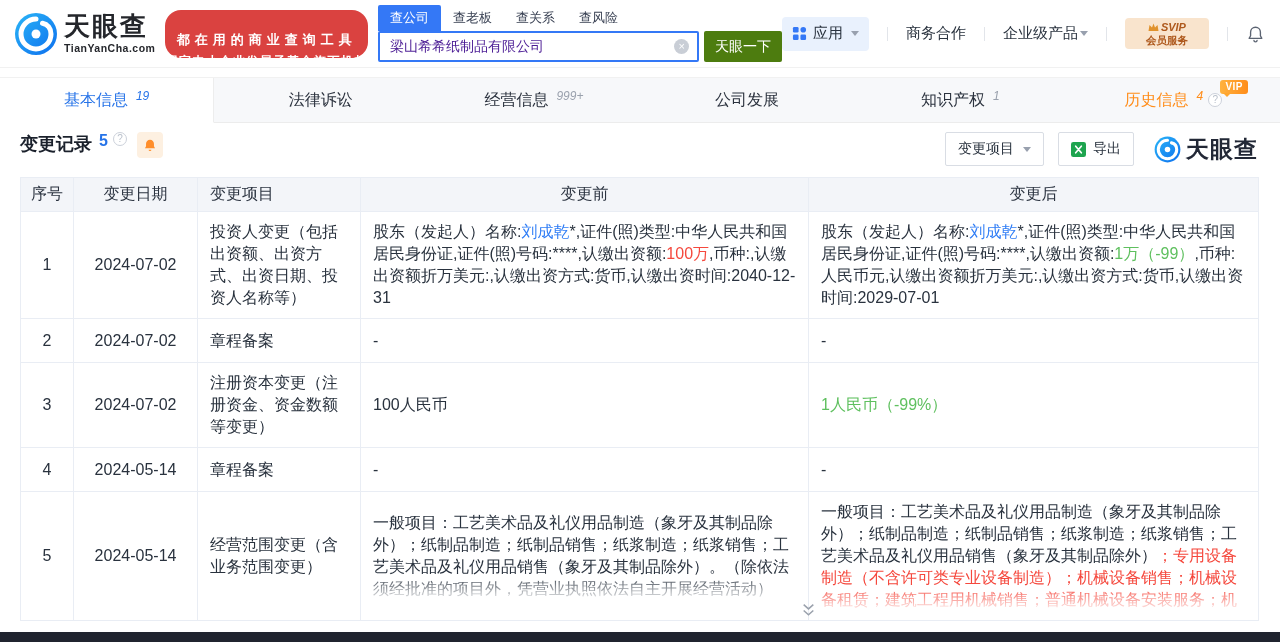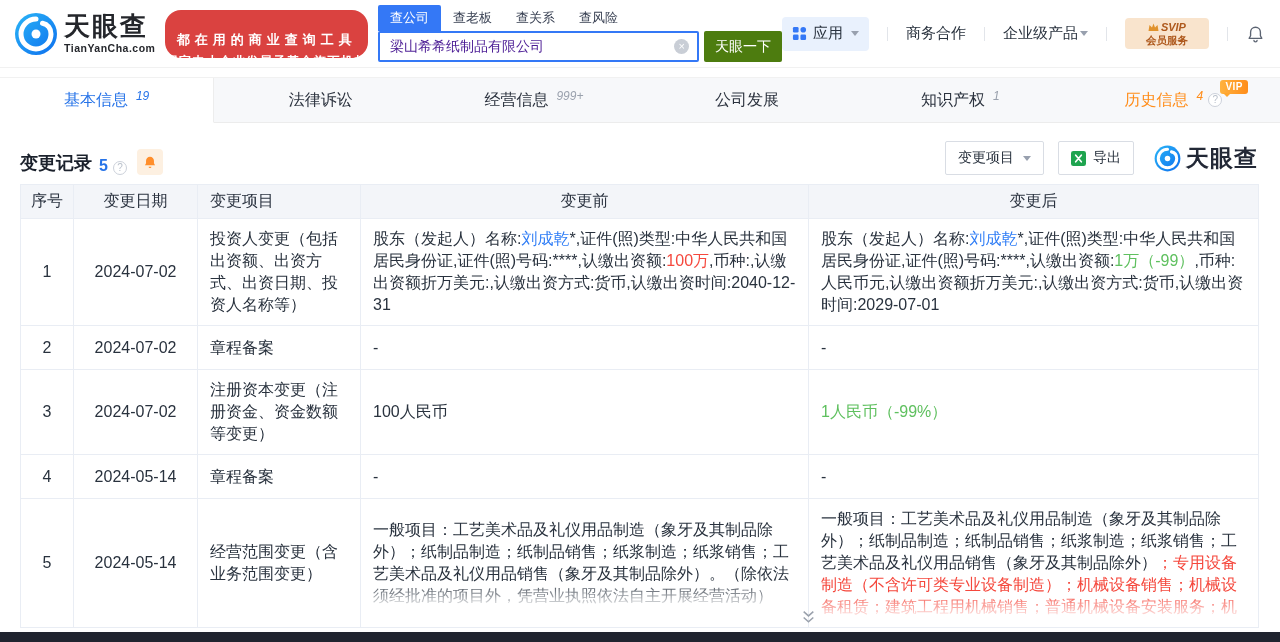--- a/index.html
+++ b/index.html
@@ -39,21 +39,21 @@
   .tab { flex:1; display:flex; align-items:center; justify-content:center; font-size:16px; color:#2b323e; position:relative; cursor:pointer; border-bottom:1px solid #ececec; }
   .tab.active { background:#fff; color:#2673e8; border-bottom-color:#fff; border-right:1px solid #ededed; }
   .tab .cnt { font-size:12px; color:#9aa1ad; margin-left:8px; position:relative; top:-4px;font-style:italic; }
   .tab.active .cnt { color:#2673e8; }
   .tab.orange, .tab.orange .cnt { color:#ff8d1a; }
   .help { width:14px; height:14px; border:1px solid #ccd1da; border-radius:50%; color:#b9c0cb; font-size:10px; line-height:12px; text-align:center; margin-left:5px; font-weight:400; display:inline-block; cursor:pointer; background:#fff;}
   .vip-badge { position:absolute; top:2px; right:32px; background:linear-gradient(90deg,#ffb23e,#ff8d1a); color:#fff; font-size:10px; font-weight:800; padding:1px 5px 2px; border-radius:3px; letter-spacing:.5px; }
   .vip-badge::after { content:""; position:absolute; left:3px; bottom:-3px; border-left:4px solid transparent; border-right:4px solid transparent; border-top:4px solid #ffa62e; }
   
   main { padding:0 22px 0 20px; }
-  .section-head { display:flex; align-items:flex-end; margin-top:16px; height:36px; }
+  .section-head { display:flex; align-items:flex-start; margin-top:9px; height:36px; }
   .sec-title { font-size:18px; font-weight:700; color:#1b212c; }
   .sec-count { color:#2673e8; font-weight:700; font-size:16px; margin-left:7px; }
   .bell-btn { width:26px; height:26px; background:#fdf0e1; border-radius:4px; margin-left:10px; display:flex; align-items:center; justify-content:center; cursor:pointer; border:0; }
   .tools { margin-left:auto; display:flex; align-items:center; gap:14px; }
   .btn { height:34px; border:1px solid #d9dde4; border-radius:2px; background:#fff; display:flex; align-items:center; padding:0 12px; font-size:14px; color:#29323e; gap:7px; cursor:pointer; font-family:inherit; }
   .brand { display:flex; align-items:center; gap:5px; margin-left:6px; }
   .brand-text { font-size:23px; font-weight:800; color:#222836; letter-spacing:1px; }
   
   .table-wrap { position:relative; margin-top:9px; }
   table { width:100%; border-collapse:collapse; table-layout:fixed; font-size:16px; }

